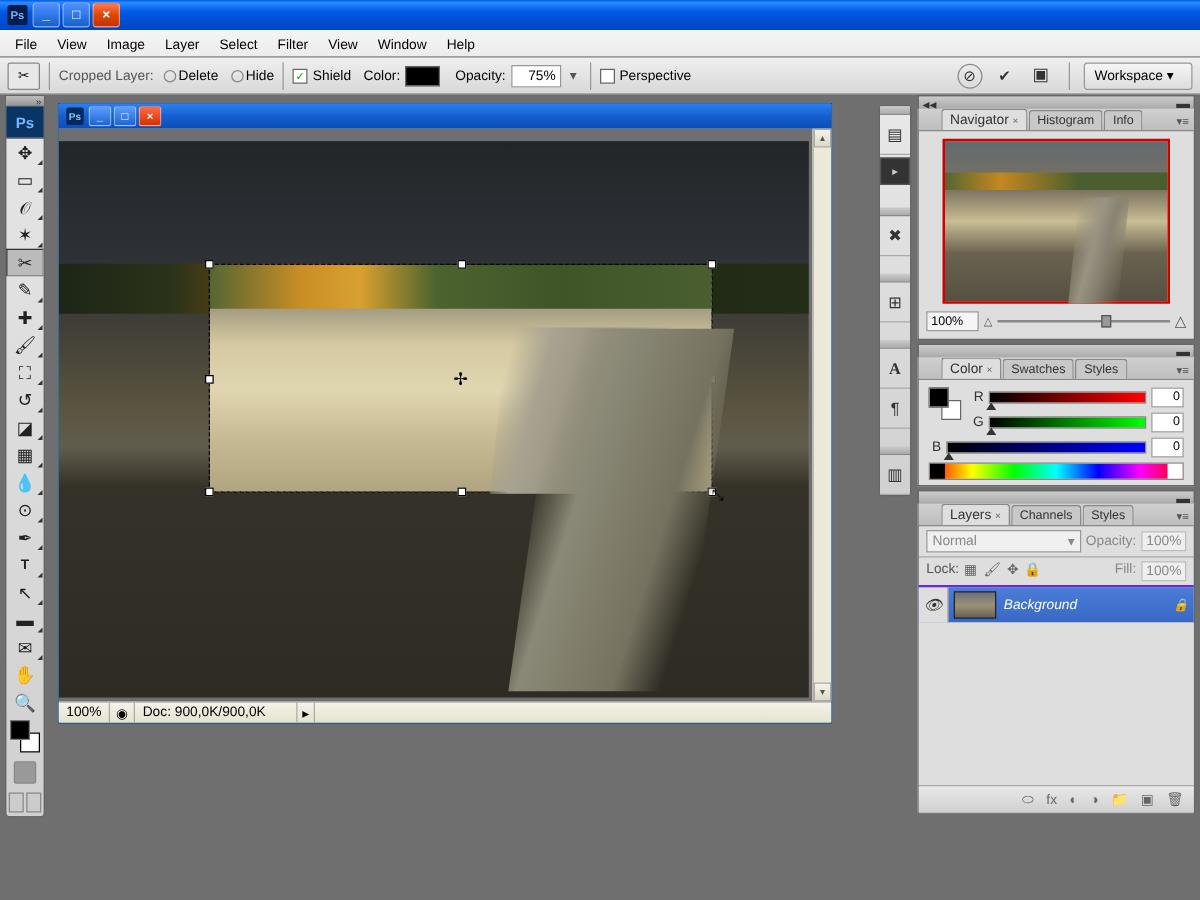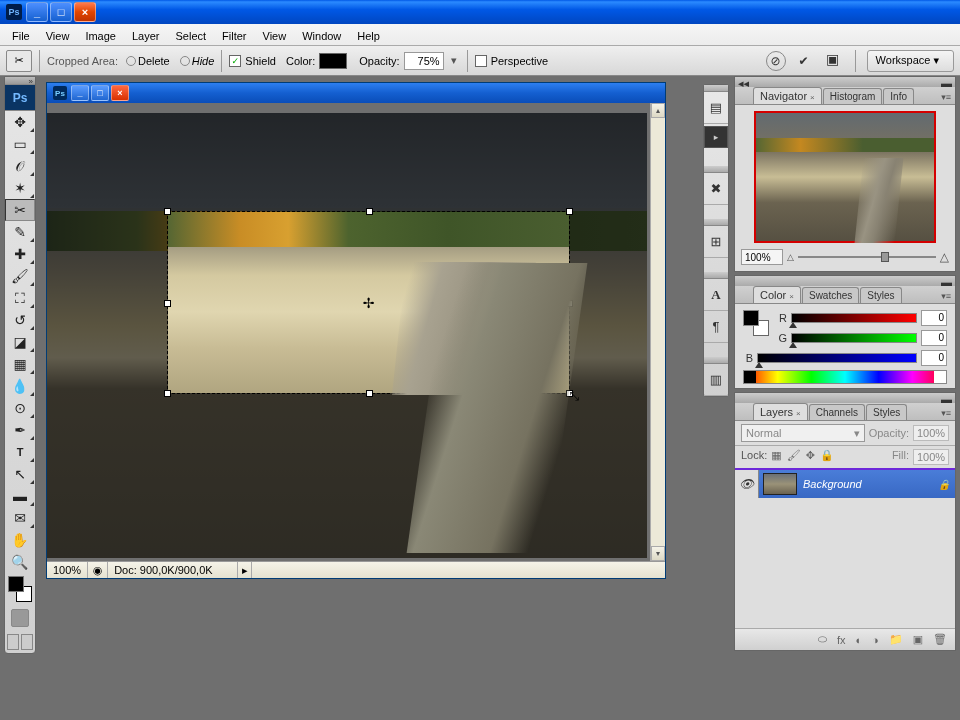--- a/index.html
+++ b/index.html
@@ -155,26 +155,26 @@
   <div class="menuitem">Select</div>
   <div class="menuitem">Filter</div>
   <div class="menuitem">View</div>
   <div class="menuitem">Window</div>
   <div class="menuitem">Help</div>
 </div>
 
 <div class="optbar">
   <div class="tool-ind">✂</div>
   <div class="sep"></div>
-  <span class="optlabel">Cropped Area:</span>
+  <span class="optlabel">Cropped Layer:</span>
   <span style="display:inline-flex;align-items:center;gap:2px;margin-left:4px;">
     <span style="width:10px;height:10px;border:1px solid #888;border-radius:50%;display:inline-block;"></span>
     <span>Delete</span>
   </span>
-  <span style="display:inline-flex;align-items:center;gap:2px;margin-left:6px;font-style:italic;">
+  <span style="display:inline-flex;align-items:center;gap:2px;margin-left:6px;">
     <span style="width:10px;height:10px;border:1px solid #888;border-radius:50%;display:inline-block;"></span>
     <span>Hide</span>
   </span>
   <div class="sep"></div>
   <span class="chk">✓</span>
   <span>Shield</span>
   <span style="margin-left:6px;">Color:</span>
   <div class="swatch"></div>
   <span style="margin-left:8px;">Opacity:</span>
   <div class="optinput">

